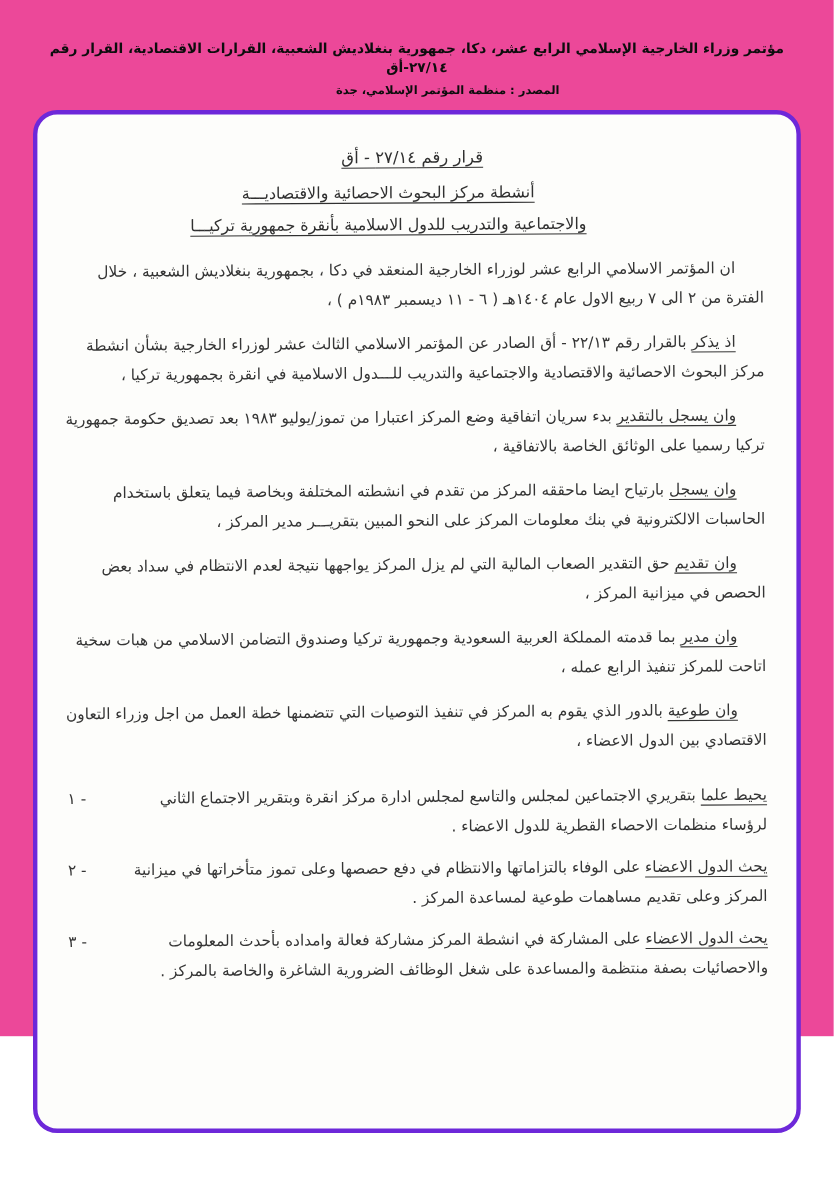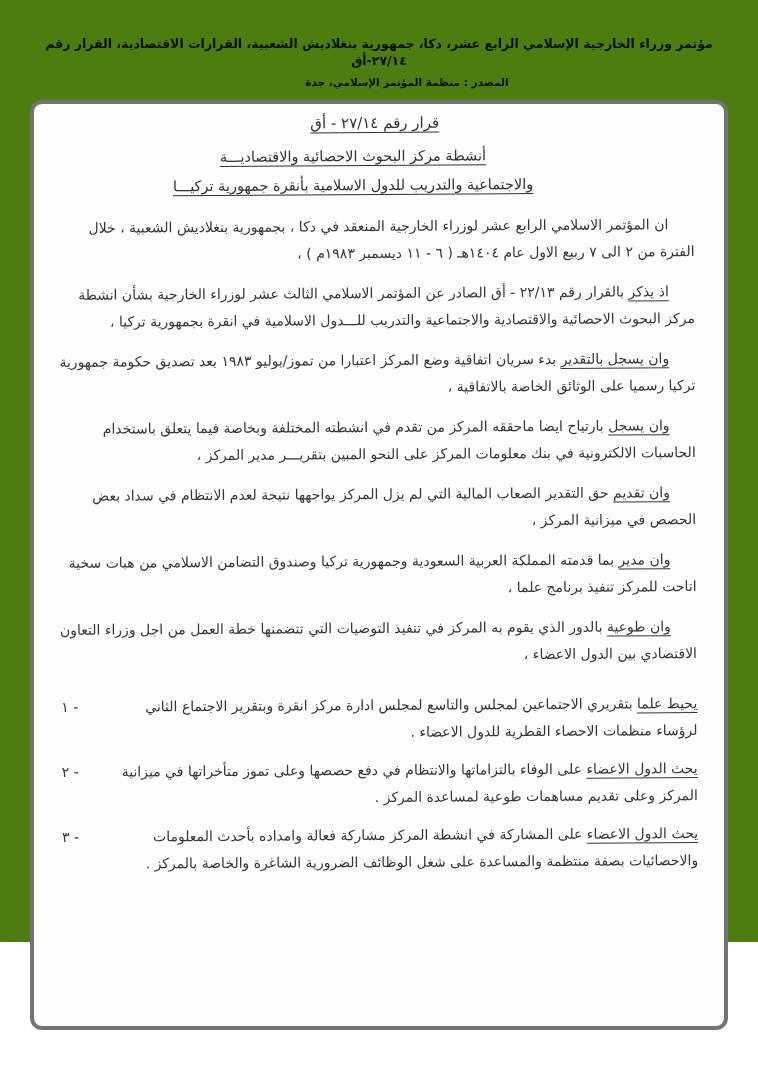--- a/index.html
+++ b/index.html
@@ -1,21 +1,21 @@
 <!DOCTYPE html>
 <html lang="ar"><head>
 <meta charset="utf-8">
 <style>
   html, body { margin: 0; padding: 0; background: #ffffff; }
   body {
     width: 758px; height: 1078px;
     font-family: "DejaVu Sans", sans-serif;
     overflow: hidden;
   }
-  .page { position: relative; width: 758px; height: 942px; background: #4d7c0f; }
+  .page { position: relative; width: 758px; height: 942px; background: #ec4899; }
 
   
   .top-header { padding: 36px 30px 0 30px; }
   .top-title {
     direction: rtl;
     text-align: center;
     font-weight: bold;
     font-size: 12.5px;
     color: #0d0d0d;
     line-height: 1.35;
@@ -28,24 +28,24 @@
     font-weight: bold;
     font-size: 10.5px;
     color: #0d0d0d;
   }
 
   
   .scan-frame {
     box-sizing: border-box;
     margin: 12px 30px 0 30px;
     height: 930px;
-    border: 4px solid #737373;
-    border-radius: 12px;
+    border: 4px solid #6d28d9;
+    border-radius: 22px;
     background: #fdfdfb;
-    padding: 4px 28px 12px 24px;
+    padding: 24px 28px 12px 24px;
     overflow: hidden;
   }
 
   
   .doc {
     direction: rtl;
     color: #353535;
     transform: rotate(-0.35deg);
     font-size: 14px;
   }
@@ -114,21 +114,21 @@
       <div class="doc-sub">
         <span class="u">والاجتماعية والتدريب للدول الاسلامية بأنقرة جمهورية تركيـــا</span>
       </div>
 
       <div class="paras">
         <p><span class="u"></span><span>ان المؤتمر الاسلامي الرابع عشر لوزراء الخارجية المنعقد في دكا ، بجمهورية بنغلاديش الشعبية ، خلال الفترة من ٢ الى ٧ ربيع الاول عام ١٤٠٤هـ ( ٦ - ١١ ديسمبر ١٩٨٣م ) ،</span></p>
         <p><span class="u">اذ يذكر</span><span> بالقرار رقم ٢٢/١٣ - أق الصادر عن المؤتمر الاسلامي الثالث عشر لوزراء الخارجية بشأن انشطة مركز البحوث الاحصائية والاقتصادية والاجتماعية والتدريب للـــدول الاسلامية في انقرة بجمهورية تركيا ،</span></p>
         <p><span class="u">وان يسجل بالتقدير</span><span> بدء سريان اتفاقية وضع المركز اعتبارا من تموز/يوليو ١٩٨٣ بعد تصديق حكومة جمهورية تركيا رسميا على الوثائق الخاصة بالاتفاقية ،</span></p>
         <p><span class="u">وان يسجل</span><span> بارتياح ايضا ماحققه المركز من تقدم في انشطته المختلفة وبخاصة فيما يتعلق باستخدام الحاسبات الالكترونية في بنك معلومات المركز على النحو المبين بتقريـــر مدير المركز ،</span></p>
         <p><span class="u">وان تقديم</span><span> حق التقدير الصعاب المالية التي لم يزل المركز يواجهها نتيجة لعدم الانتظام في سداد بعض الحصص في ميزانية المركز ،</span></p>
-        <p><span class="u">وان مدير</span><span> بما قدمته المملكة العربية السعودية وجمهورية تركيا وصندوق التضامن الاسلامي من هبات سخية اتاحت للمركز تنفيذ برنامج علما ،</span></p>
+        <p><span class="u">وان مدير</span><span> بما قدمته المملكة العربية السعودية وجمهورية تركيا وصندوق التضامن الاسلامي من هبات سخية اتاحت للمركز تنفيذ الرابع عمله ،</span></p>
         <p><span class="u">وان طوعية</span><span> بالدور الذي يقوم به المركز في تنفيذ التوصيات التي تتضمنها خطة العمل من اجل وزراء التعاون الاقتصادي بين الدول الاعضاء ،</span></p>
       </div>
 
       <div class="items">
         <div class="item">
           <div class="item-num">١ -</div>
           <div class="item-text"><span class="u">يحيط علما</span><span> بتقريري الاجتماعين لمجلس والتاسع لمجلس ادارة مركز انقرة وبتقرير الاجتماع الثاني لرؤساء منظمات الاحصاء القطرية للدول الاعضاء .</span></div>
         </div>
         <div class="item">
           <div class="item-num">٢ -</div>

